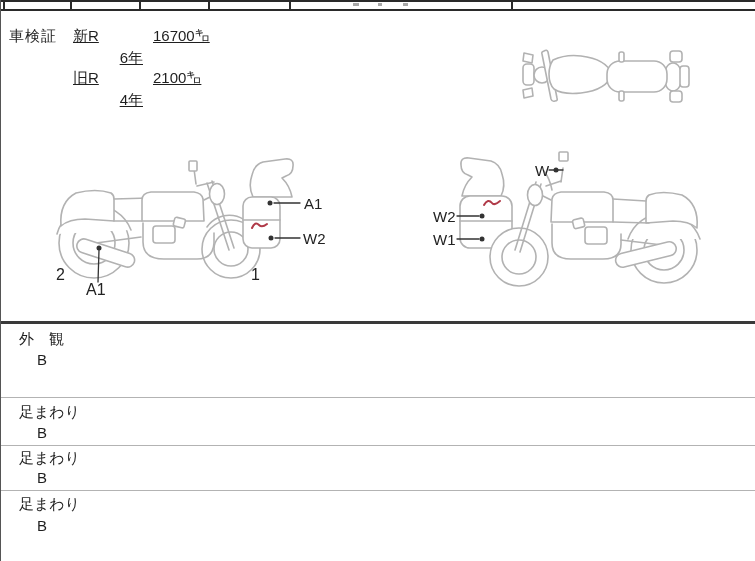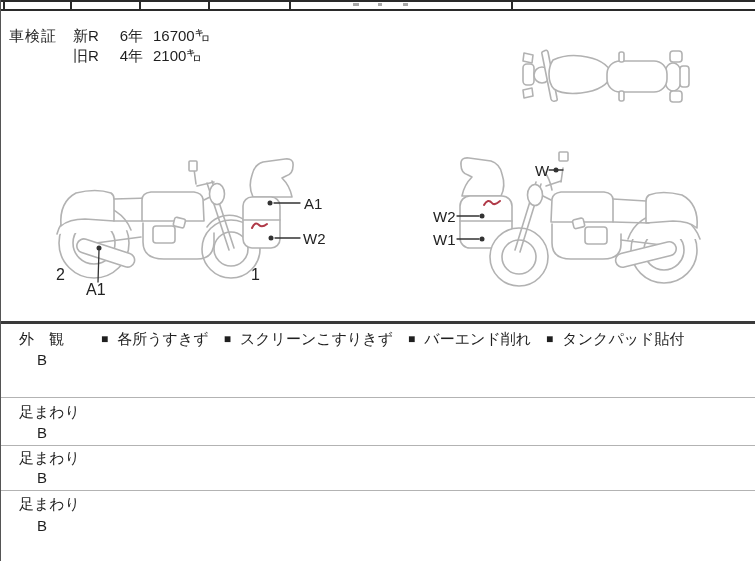--- a/index.html
+++ b/index.html
@@ -9,23 +9,23 @@
     overflow:hidden;
     border-left:1px solid #555;border-right:2px solid #444;
   }
   
   #top-strip{position:absolute;left:0;top:0;width:755px;height:7px;border-top:2px solid #2a2a2a;border-bottom:2px solid #2a2a2a;background:#fff;}
   .vdiv{position:absolute;top:0;width:2px;height:7px;background:#2a2a2a;}
   .remnant{position:absolute;top:1px;height:3px;background:#a8a8a8;}
   
   #shaken{position:absolute;left:8px;top:26px;display:flex;font-size:15px;line-height:20px;}
   #shaken .lbl{width:64px;letter-spacing:1px;}
-  .shaken-row{display:flex;}
+  .shaken-row{display:flex;text-decoration:underline;}
   .shaken-row .era{width:34px;}
-  .shaken-row .year{width:36px;text-align:right;margin-right:10px;}
+  .shaken-row .year{width:36px;text-align:right;margin-right:10px;margin-top:22px;}
   .shaken-row .dist{width:64px;text-align:left;}
   
   .diag-label{position:absolute;font-size:15px;color:#222;}
   
   .hline{position:absolute;left:0;width:755px;}
   .hline.thick{height:3px;background:#3a3a3a;}
   .hline.thin{height:1px;background:#b3b3b3;}
   .section-row{position:absolute;left:0;width:755px;font-size:15px;text-decoration:underline;}
   .section-row .cat{position:absolute;left:18px;top:6px;white-space:pre;}
   .section-row .grade{position:absolute;left:36px;top:27px;}
@@ -181,21 +181,20 @@
   <span class="diag-label" style="left:534px;top:162px">W</span>
 
   <div class="hline thick" style="top:321px"></div>
   <div class="hline thin" style="top:397px"></div>
   <div class="hline thin" style="top:445px"></div>
   <div class="hline thin" style="top:490px"></div>
 
   <div class="section-row" style="top:324px;height:73px">
     <span class="cat">外　観</span>
     <span class="grade">B</span>
-    <span class="notes"><span class="note"><span class="bullet">■</span><span>各所うすきず</span></span><span class="note"><span class="bullet">■</span><span>スクリーンこすりきず</span></span><span class="note"><span class="bullet">■</span><span>バーエンド削れ</span></span><span class="note"><span class="bullet">■</span><span>タンクパッド貼付</span></span></span>
   </div>
   <div class="section-row" style="top:399px;height:46px">
     <span class="cat" style="top:4px">足まわり</span>
     <span class="grade" style="top:25px">B</span>
   </div>
   <div class="section-row" style="top:447px;height:43px">
     <span class="cat" style="top:2px">足まわり</span>
     <span class="grade" style="top:22px">B</span>
   </div>
   <div class="section-row" style="top:492px;height:69px">

